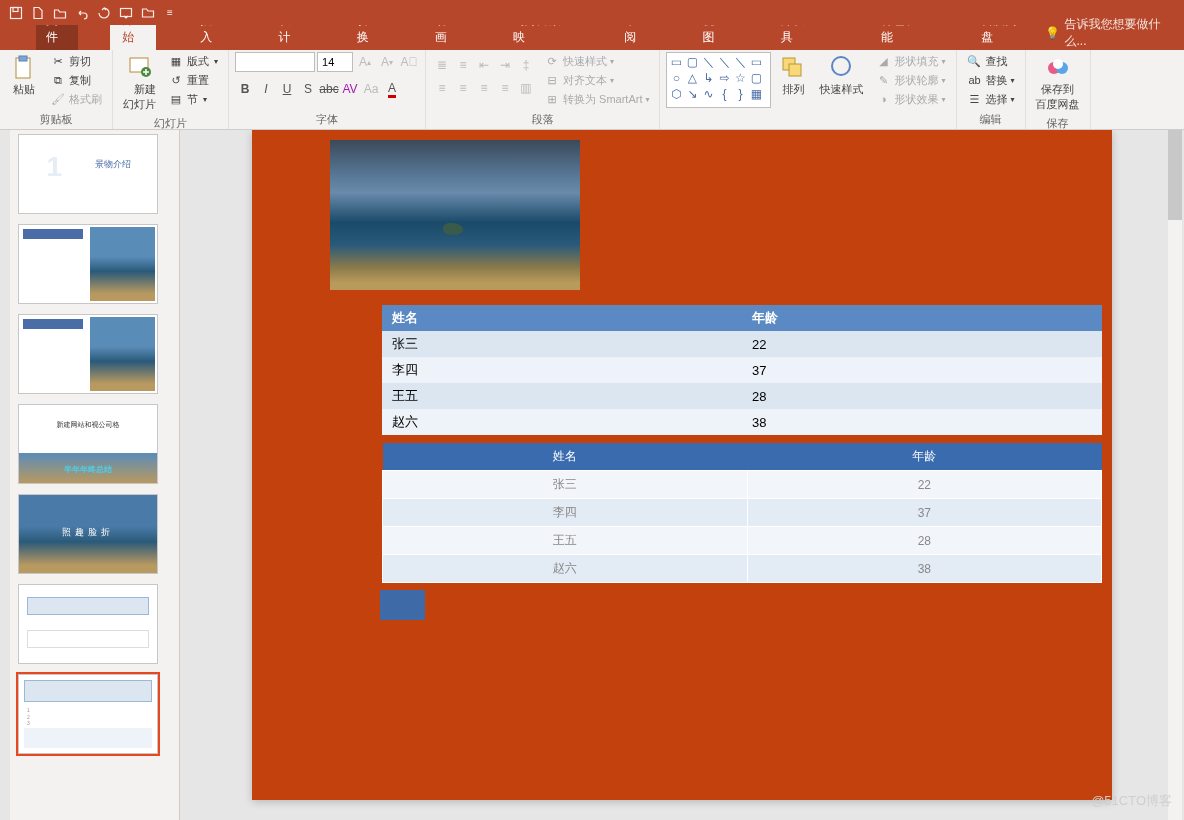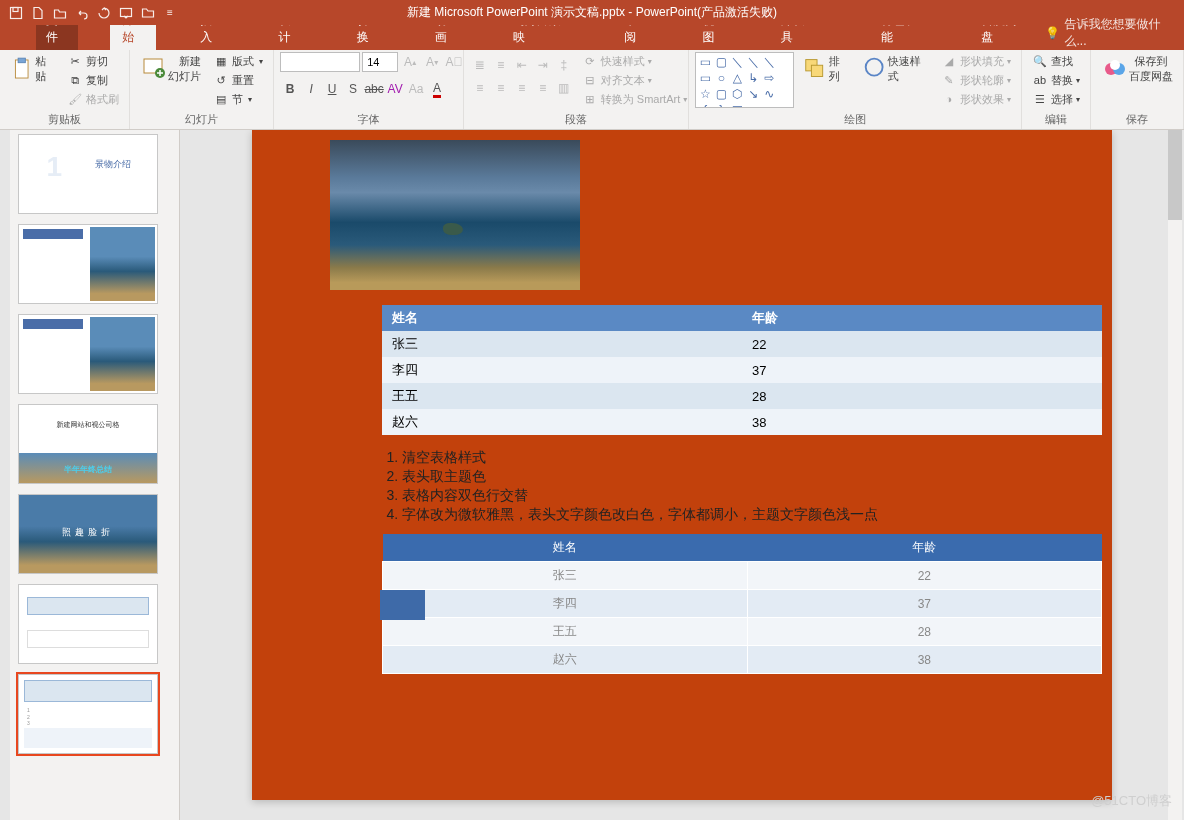--- a/index.html
+++ b/index.html
@@ -18,21 +18,21 @@
 .tab.active { background: #f3f2f1; color: #b7472a; }
 .tell-me { display: flex; align-items: center; gap: 4px; color: #fff; opacity: 0.85; font-size: 12px; padding: 0 8px; }
 
 
 .ribbon { background: #f3f2f1; height: 80px; border-bottom: 1px solid #d0ccc8; display: flex; }
 .group { border-right: 1px solid #e1dfdd; padding: 2px 6px 0 6px; display: flex; flex-direction: column; justify-content: space-between; }
 .group-label { font-size: 11px; color: #666; text-align: center; padding: 2px 0; }
 .group-body { display: flex; gap: 4px; align-items: flex-start; flex: 1; }
 .vstack { display: flex; flex-direction: column; gap: 1px; }
 .rbtn { display: flex; align-items: center; gap: 3px; padding: 1px 4px; font-size: 11px; color: #444; cursor: pointer; white-space: nowrap; }
-.big-btn { display: flex; flex-direction: row; align-items: center; justify-content: center; padding: 2px 4px; cursor: pointer; font-size: 11px; color: #444; min-width: 36px; }
+.big-btn { display: flex; flex-direction: column; align-items: center; justify-content: center; padding: 2px 4px; cursor: pointer; font-size: 11px; color: #444; min-width: 36px; }
 .ico { width: 16px; height: 16px; display: inline-flex; align-items: center; justify-content: center; }
 .ico-lg { width: 28px; height: 28px; }
 .font-box { display: flex; gap: 2px; }
 .font-name { width: 80px; height: 20px; border: 1px solid #bdbdbd; background: #fff; font-size: 11px; padding: 0 4px; }
 .font-size { width: 36px; height: 20px; border: 1px solid #bdbdbd; background: #fff; font-size: 11px; padding: 0 4px; }
 .btnrow { display: flex; gap: 1px; margin-top: 3px; }
 .sq { width: 20px; height: 20px; display: flex; align-items: center; justify-content: center; cursor: pointer; font-size: 12px; color: #555; }
 
 
 .shapes { width: 105px; height: 56px; border: 1px solid #bdbdbd; background: #fff; display: flex; flex-wrap: wrap; padding: 2px; gap: 2px; align-content: flex-start; overflow: hidden; }
@@ -118,21 +118,20 @@
           <path d="M5 10l2 2 2-2"></path>
         </svg>
       </div>
     <div class="qbtn">
         <svg width="14" height="14" viewBox="0 0 14 14" fill="none" stroke="#fff" stroke-width="1.2">
           <path d="M1.5 3h4l1.5 2h5.5v6h-11z"></path>
         </svg>
       </div>
     <div class="qbtn" style="font-size:10px;">≡</div>
   </div>
-  <div class="title-text">新建 Microsoft PowerPoint 演示文稿.pptx - PowerPoint(产品激活失败)</div>
 </div>
 
 <div class="tabs">
   <div class="tab file">文件</div>
   <div class="tab active">开始</div>
   <div class="tab">插入</div>
   <div class="tab">设计</div>
   <div class="tab">切换</div>
   <div class="tab">动画</div>
   <div class="tab">幻灯片放映</div>
@@ -325,21 +324,20 @@
             <span>形状轮廓</span>
             <span style="font-size:8px;">▾</span>
           </div>
         <div class="rbtn" style="color:#aaa;">
             <span class="ico">◑</span>
             <span>形状效果</span>
             <span style="font-size:8px;">▾</span>
           </div>
       </div>
     </div>
-    <div class="group-label">绘图</div>
   </div>
 
   <div class="group">
     <div class="group-body">
       <div class="vstack">
         <div class="rbtn">
             <span class="ico">🔍</span>
             <span>查找</span>
           </div>
         <div class="rbtn">
@@ -432,26 +430,20 @@
                 <td>王五</td>
                 <td>28</td>
               </tr>
           <tr class="r1">
                 <td>赵六</td>
                 <td>38</td>
               </tr>
         </tbody>
           </table>
 
-        <ol class="ol1">
-          <li>清空表格样式</li>
-          <li>表头取主题色</li>
-          <li>表格内容双色行交替</li>
-          <li>字体改为微软雅黑，表头文字颜色改白色，字体都调小，主题文字颜色浅一点</li>
-        </ol>
 
         <table class="table2">
           <tbody>
               <tr>
                 <th>姓名</th>
                 <th>年龄</th>
               </tr>
           <tr class="a">
                 <td>张三</td>
                 <td>22</td>

